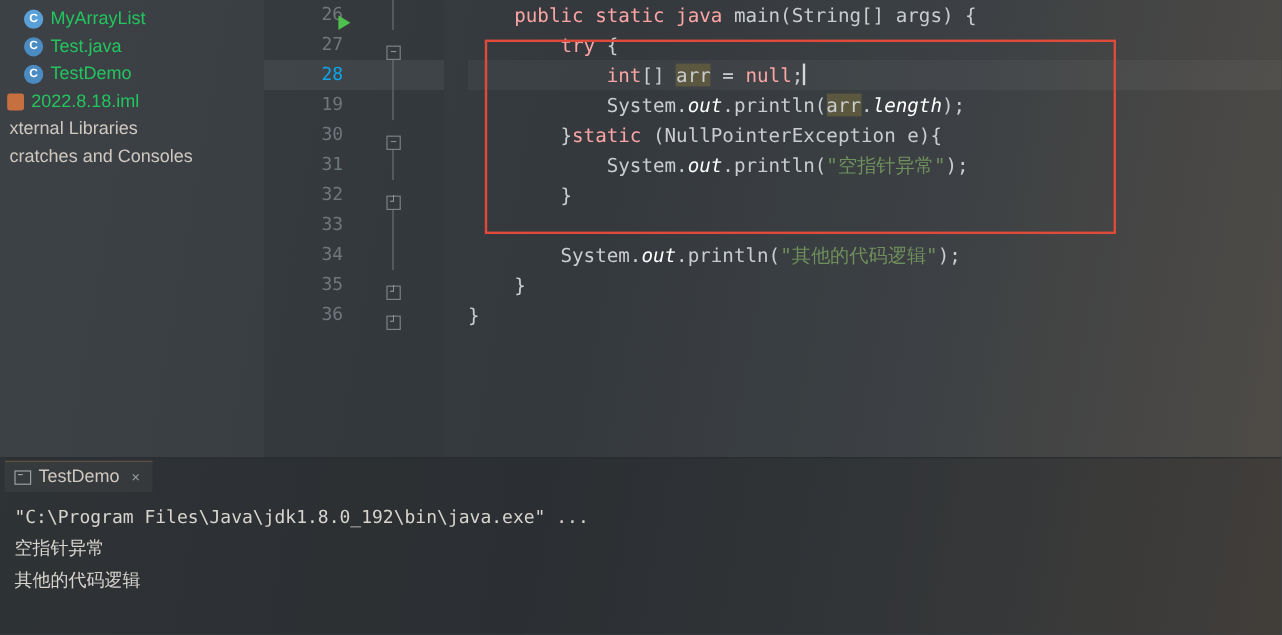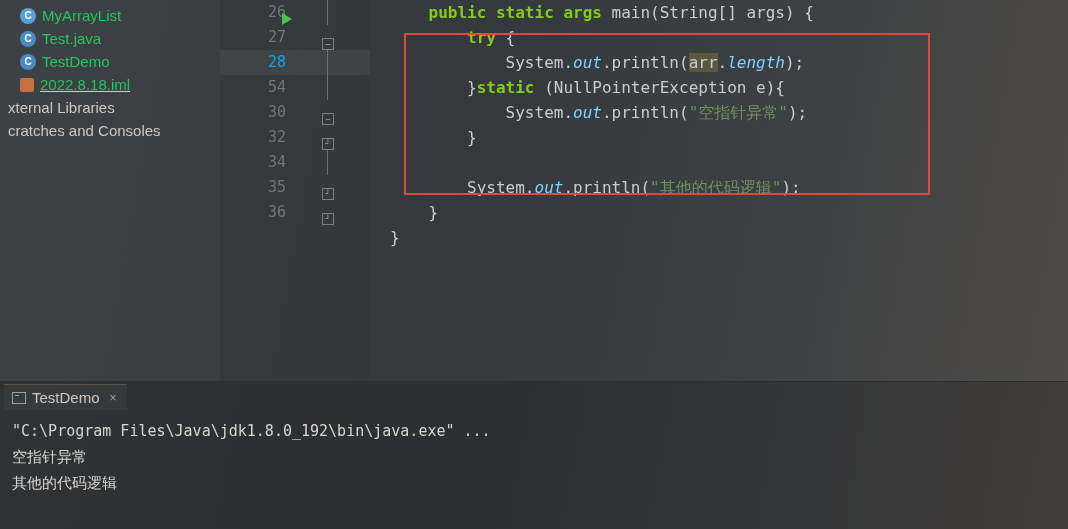--- a/index.html
+++ b/index.html
@@ -25,21 +25,21 @@
     padding-top:4px;
     font-size:15px;
     color:#d0d0d0;
   }
   .tree-item {
     display:flex; align-items:center; gap:6px;
     padding:1px 4px 1px 8px;
     height:23px;
     white-space:nowrap;
   }
-  .tree-item.indent1 { padding-left:20px;text-decoration:underline; }
+  .tree-item.indent1 { padding-left:6px; }
   .tree-item.indent2 { padding-left:20px; }
   .tree-item .label { }
   .file-red { color:#22c55e; }
   .file-normal { color:#cfc8c0;text-align:right; }
   .ico {
     width:16px; height:16px; border-radius:50%;
     display:flex; align-items:center; justify-content:center;
     font-size:10px; font-weight:bold;
     flex:none;
   }
@@ -87,23 +87,23 @@
     font-size:16px;
     position:relative;
     padding-left:20px;
   }
   .code-line {
     height:25px; line-height:25px;
     white-space:pre;
     color:#c9cdd0;
   }
   .code-line.current { background:rgba(255,255,255,0.04); }
-  .kw { color:#84cc16;font-weight:bold; }
+  .kw { color:#fca5a5; }
   .str { color:#6f8f5c; }
-  .field { color:#7dd3fc; font-style:italic; }
+  .field { color:#ffffff; font-style:italic; }
   .hl { background:#5c5840; }
   .cursor {
     display:inline-block;
     width:1.5px; height:18px;
     background:#d6d6d6;
     vertical-align:-3px;
   }
   .red-box {
     position:absolute;
     border:2px solid #e04a3a;
@@ -187,50 +187,59 @@
       </div>
       <div class="gutter-line">
         <span>27</span>
         <span class="fold">−</span>
       </div>
       <div class="gutter-line current">
         <span>28</span>
         <span class="fold line"></span>
       </div>
       <div class="gutter-line">
-        <span>54</span>
+        <span>19</span>
         <span class="fold line"></span>
       </div>
       <div class="gutter-line">
         <span>30</span>
         <span class="fold">−</span>
       </div>
       <div class="gutter-line">
+        <span>31</span>
+        <span class="fold line"></span>
+      </div>
+      <div class="gutter-line">
         <span>32</span>
         <span class="fold">┘</span>
       </div>
       <div class="gutter-line">
+        <span>33</span>
+        <span class="fold line"></span>
+      </div>
+      <div class="gutter-line">
         <span>34</span>
         <span class="fold line"></span>
       </div>
       <div class="gutter-line">
         <span>35</span>
         <span class="fold">┘</span>
       </div>
       <div class="gutter-line">
         <span>36</span>
         <span class="fold">┘</span>
       </div>
     </div>
 
     <div class="editor">
       <div class="red-box"></div>
 
-      <div class="code-line">    <span class="kw">public</span> <span class="kw">static</span> <span class="kw">args</span><span> main(String[] args) {</span></div>
+      <div class="code-line">    <span class="kw">public</span> <span class="kw">static</span> <span class="kw">java</span><span> main(String[] args) {</span></div>
       <div class="code-line">        <span class="kw">try</span><span> {</span></div>
+      <div class="code-line current">            <span class="kw">int</span><span>[] </span><span class="hl">arr</span><span> = </span><span class="kw">null</span><span>;</span><span class="cursor"></span></div>
       <div class="code-line"><span>            System.</span><span class="field">out</span><span>.println(</span><span class="hl">arr</span><span>.</span><span class="field">length</span><span>);</span></div>
       <div class="code-line"><span>        }</span><span class="kw">static</span><span> (NullPointerException e){</span></div>
       <div class="code-line"><span>            System.</span><span class="field">out</span><span>.println(</span><span class="str">"空指针异常"</span><span>);</span></div>
       <div class="code-line"><span>        }</span></div>
       <div class="code-line"><span></span></div>
       <div class="code-line"><span>        System.</span><span class="field">out</span><span>.println(</span><span class="str">"其他的代码逻辑"</span><span>);</span></div>
       <div class="code-line"><span>    }</span></div>
       <div class="code-line"><span>}</span></div>
     </div>
   </div>

